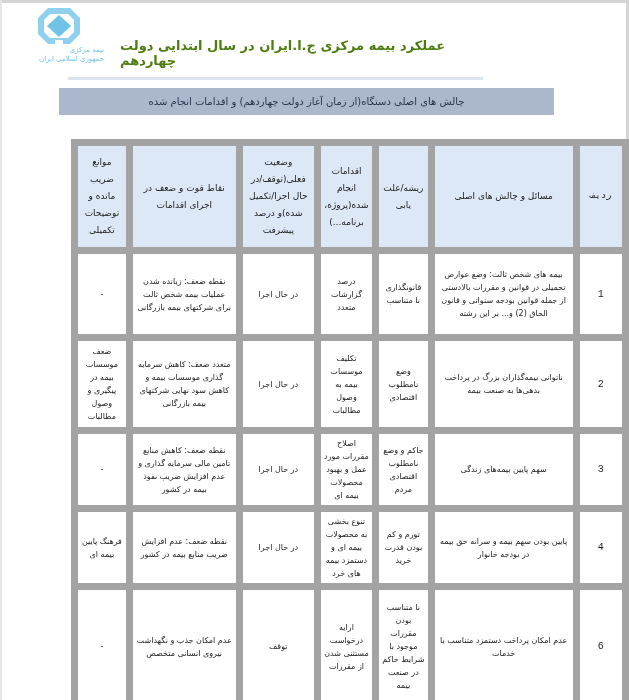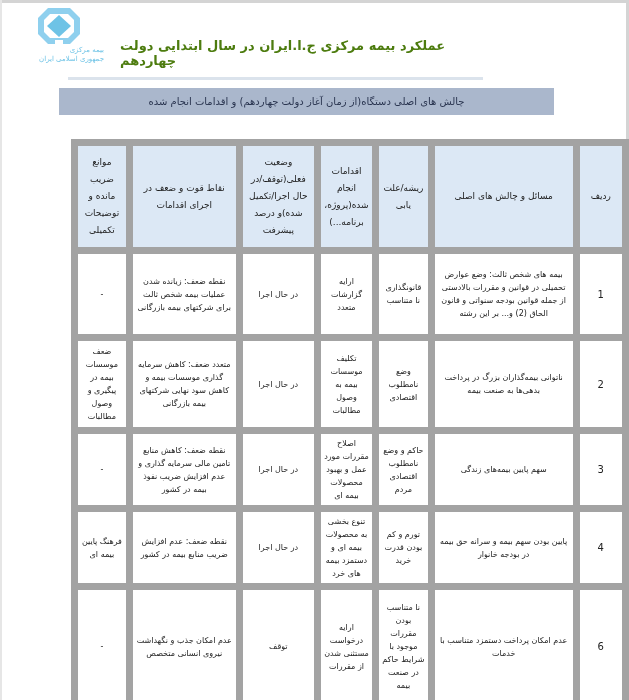--- a/index.html
+++ b/index.html
@@ -41,21 +41,21 @@
     position: absolute; left: 71px; top: 139px;
     border-collapse: collapse; direction: rtl;
     font-size: 8px; color: #222;
   }
   table.main th, table.main td {
     border: 7px solid #a3a3a3;
     text-align: center; vertical-align: middle;
     padding: 2px 3px; line-height: 13px;
   }
   table.main th { background: #dce8f5; font-weight: normal; font-size: 9px; line-height: 17px; color: #1d1d1d; }
-  .c-num { width: 37px; font-size: 10px; }
+  .c-num { width: 37px; font-size: 10px; font-family: Liberation Mono, monospace; }
   .c-issue { width: 135px; }
   .c-root { width: 43px; }
   .c-act { width: 45px; }
   .c-status { width: 66px; }
   .c-sw { width: 99px; }
   .c-rem { width: 42px; }
   tr.h { height: 108px; }
   tr.r1 { height: 87px; }
   tr.r2 { height: 93px; }
   tr.r3 { height: 78px; }
@@ -96,21 +96,21 @@
       <th class="c-status">وضعیت فعلی(توقف/در حال اجرا/تکمیل شده)و درصد پیشرفت</th>
       <th class="c-sw">نقاط قوت و ضعف در اجرای اقدامات</th>
       <th class="c-rem">موانع ضریب مانده و توضیحات تکمیلی</th>
     </tr>
   </thead>
   <tbody>
     <tr class="r1">
       <td class="c-num">1</td>
       <td class="c-issue">بیمه های شخص ثالث: وضع عوارض تحمیلی در قوانین و مقررات بالادستی از جمله قوانین بودجه سنواتی و قانون الحاق (2) و... بر این رشته</td>
       <td class="c-root">قانونگذاری نا متناسب</td>
-      <td class="c-act">ارایه گزارشات متعدد</td>
+      <td class="c-act">درصد گزارشات متعدد</td>
       <td class="c-status">در حال اجرا</td>
       <td class="c-sw">نقطه ضعف: زیانده شدن عملیات بیمه شخص ثالث برای شرکتهای بیمه بازرگانی</td>
       <td class="c-rem">-</td>
     </tr>
     <tr class="r2">
       <td class="c-num">2</td>
       <td class="c-issue">ناتوانی بیمه‌گذاران بزرگ در پرداخت بدهی‌ها به صنعت بیمه</td>
       <td class="c-root">وضع نامطلوب اقتصادی</td>
       <td class="c-act">تکلیف موسسات بیمه به وصول مطالبات</td>
       <td class="c-status">در حال اجرا</td>

